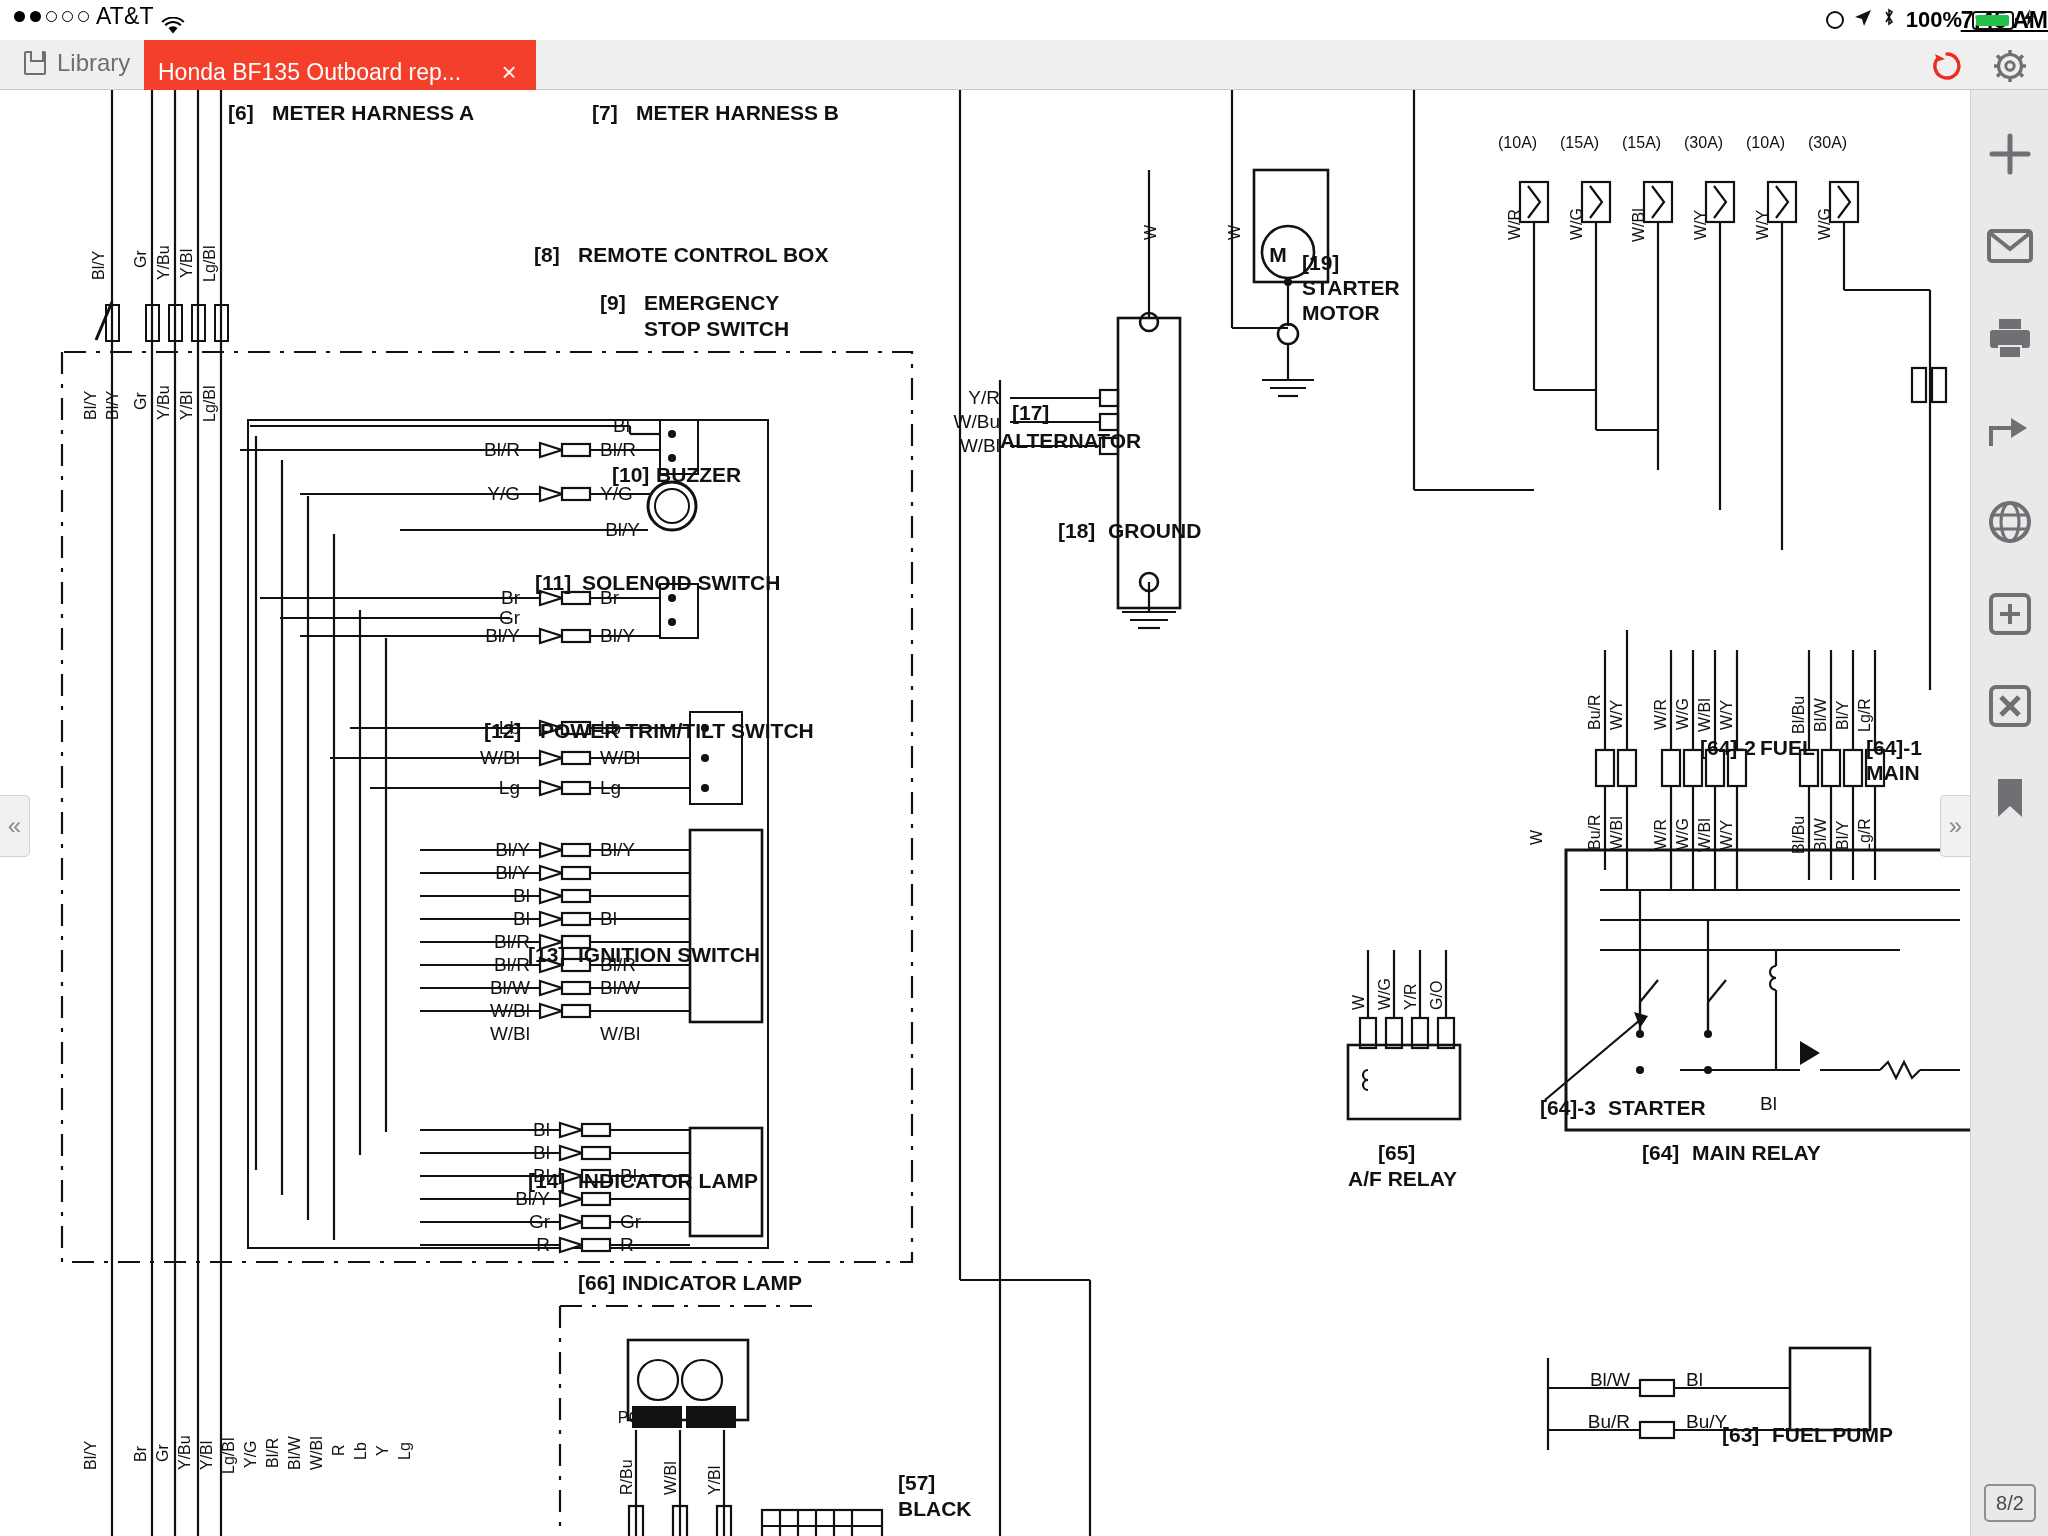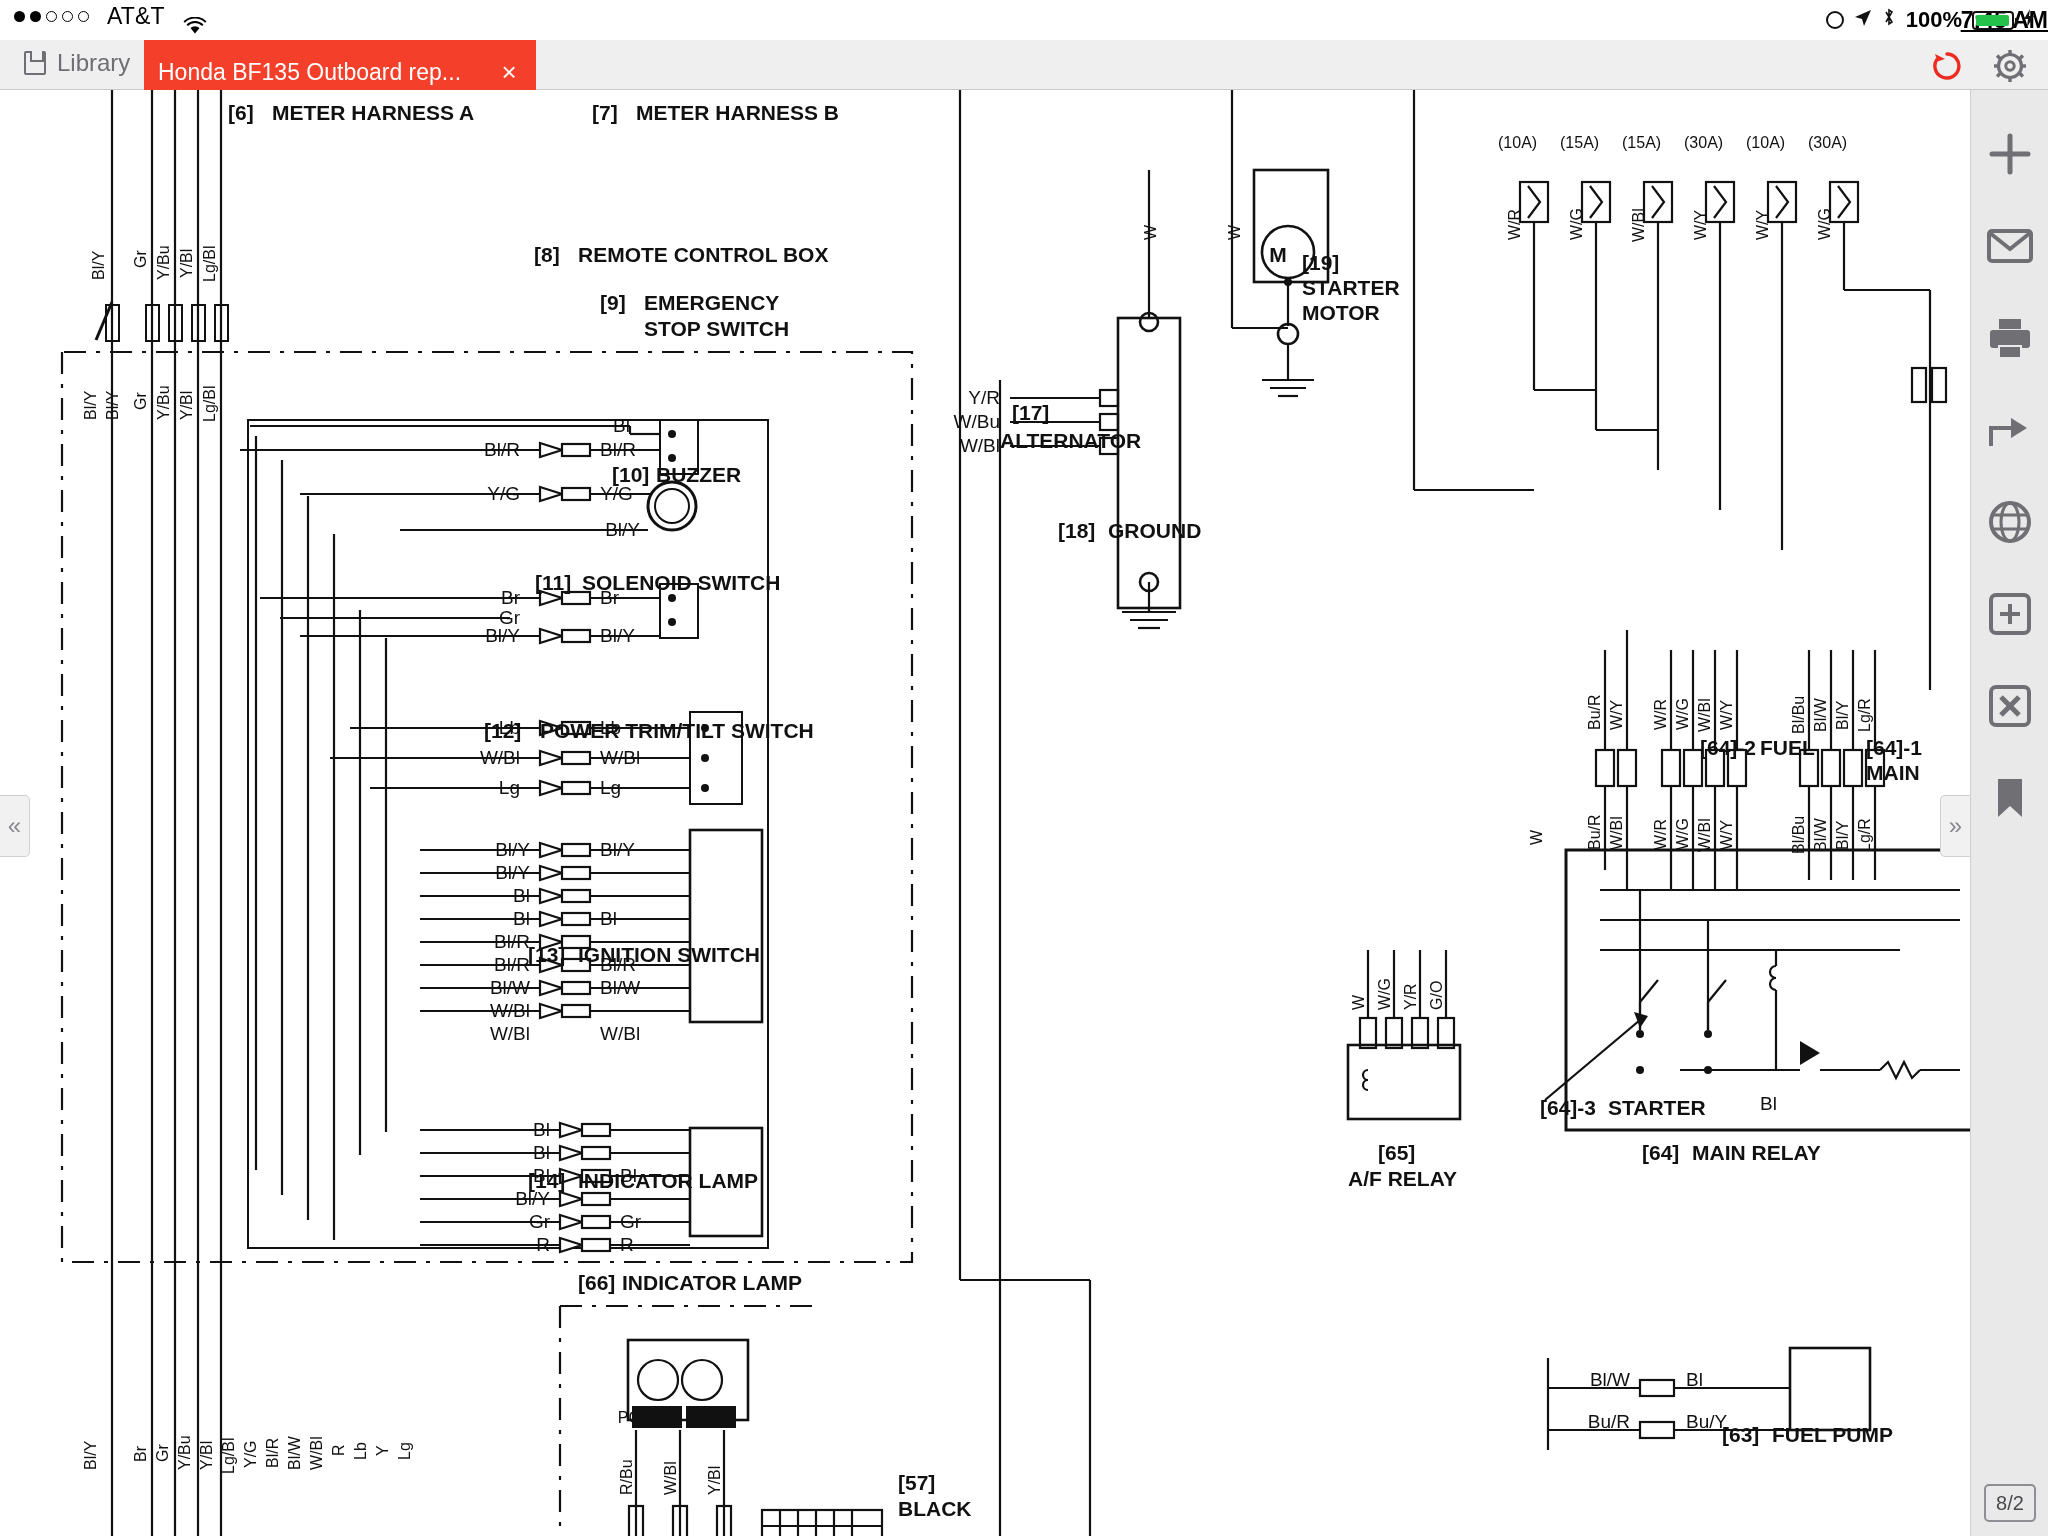--- a/index.html
+++ b/index.html
@@ -9,21 +9,21 @@
     font-family:"Liberation Sans", sans-serif;
     -webkit-font-smoothing:antialiased;
   }
   .app { position:relative; width:2048px; height:1536px; background:#ffffff; }
 
   
   .statusbar {
     position:absolute; left:0; top:0; width:2048px; height:40px;
     background:#ffffff; color:#000; font-size:23px; line-height:40px;
   }
-  .sb-left { position:absolute; left:14px; top:0; display:flex; align-items:center; height:32px; gap:18px; }
+  .sb-left { position:absolute; left:14px; top:0; display:flex; align-items:center; height:32px; gap:7px; }
   .dots { display:flex; align-items:center; gap:5px; }
   .dot { width:11px; height:11px; border-radius:50%; background:#000; }
   .dot.hollow { background:transparent; border:1.5px solid #000; }
   .carrier { font-size:23px; letter-spacing:.2px; }
   .wifi { display:inline-block; width:24px; height:18px; position:relative; }
   .sb-center { position:absolute; left:0; right:0; text-align:right; font-size:23px; font-weight:600;text-decoration:underline; }
   .sb-right { position:absolute; right:14px; top:0; height:40px; display:flex; align-items:center; gap:10px; font-size:22px;font-weight:bold; }
   .battery { width:42px; height:19px; border:2px solid #111; border-radius:4px; position:relative; }
   .battery::after { content:""; position:absolute; right:-6px; top:5px; width:3px; height:7px; background:#111; border-radius:0 2px 2px 0; }
   .battery .fill { position:absolute; left:2px; top:2px; bottom:2px; width:33px; background:#24c24a; border-radius:2px; }

